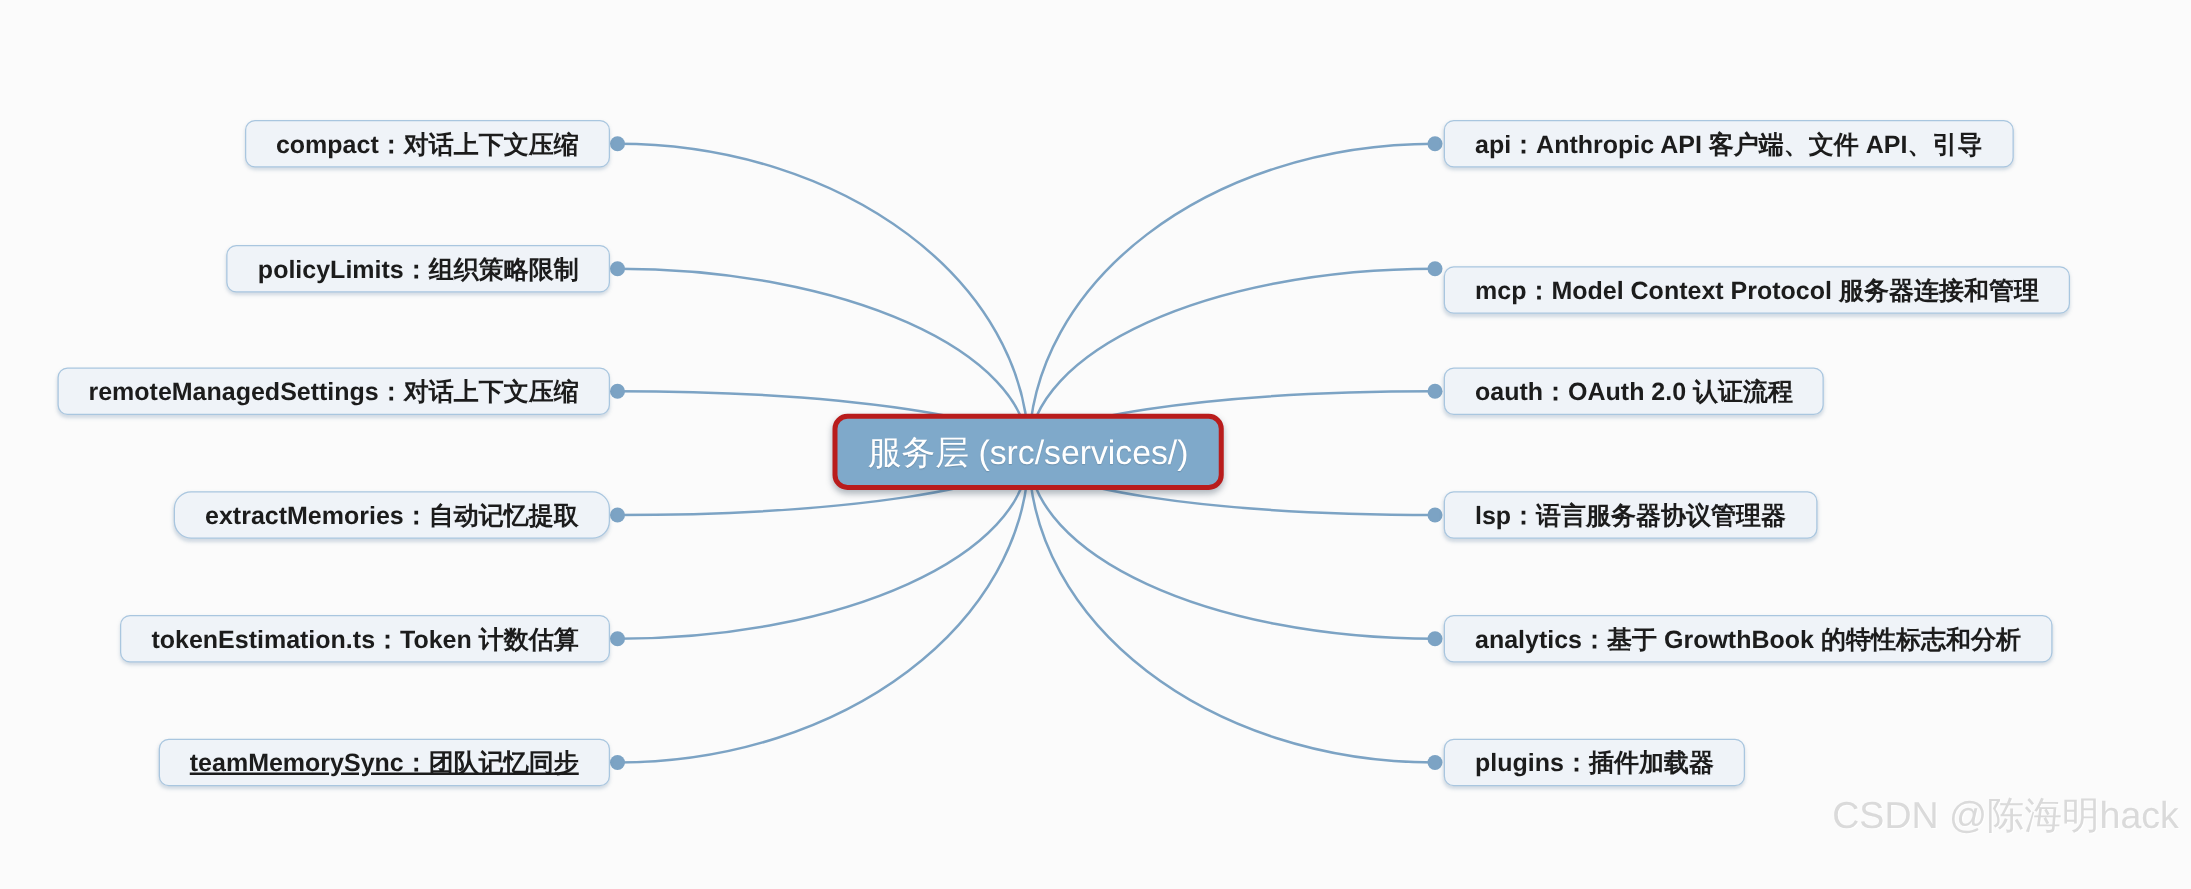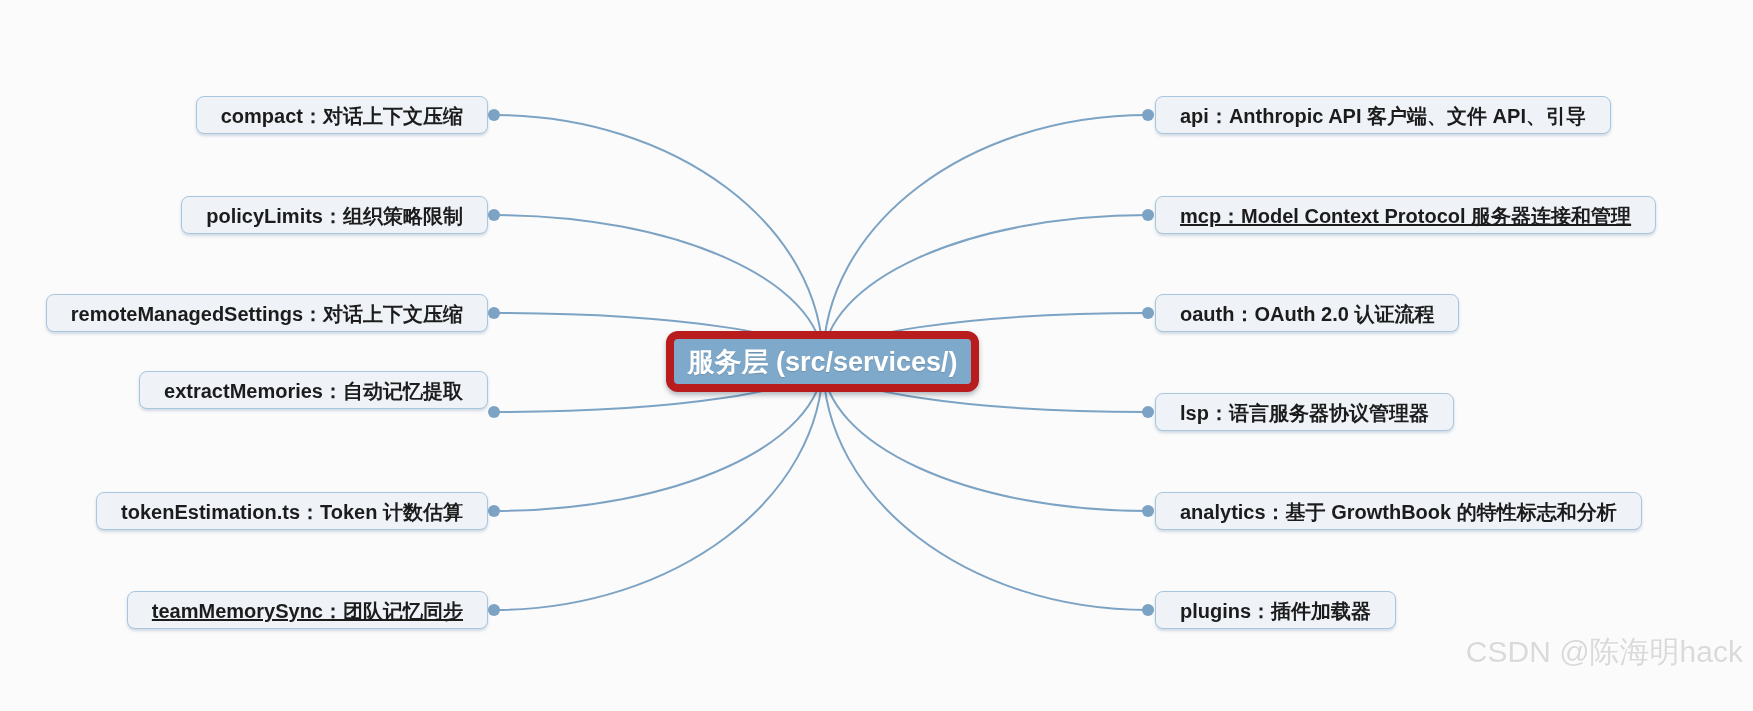--- a/index.html
+++ b/index.html
@@ -43,28 +43,28 @@
     text-align: center;
     box-sizing: border-box;
   }
   .node-left  { right: 1265px; }
   .node-right { left: 1155px; }
   .root-node {
     position: absolute;
     left: 666px; top: 331px;
     width: 313px; height: 61px;
     background: #7fa9ca;
-    border: 8px solid #b91c1c;
+    border: 4px solid #b91c1c;
     border-radius: 12px;
     box-shadow: 0 3px 5px rgba(40, 60, 80, 0.35);
     display: flex;
     align-items: center;
     justify-content: center;
     font-size: 27px;
-    font-weight: 700;
+    font-weight: 400;
     color: #ffffff;
     text-shadow: 0 1px 1px rgba(0,0,0,0.15);
     white-space: nowrap;
     box-sizing: border-box;
   }
   .watermark {
     position: absolute;
     right: 10px; bottom: 6px;
     font-size: 30px;
     color: #dadada;
@@ -104,26 +104,26 @@
     <circle cx="1148" cy="215" r="6"></circle>
     <circle cx="1148" cy="313" r="6"></circle>
     <circle cx="1148" cy="412" r="6"></circle>
     <circle cx="1148" cy="511" r="6"></circle>
     <circle cx="1148" cy="610" r="6"></circle>
   </svg>
 
   <div class="node node-left" style="top:96px;">compact：对话上下文压缩</div>
   <div class="node node-left" style="top:196px;">policyLimits：组织策略限制</div>
   <div class="node node-left" style="top:294px;">remoteManagedSettings：对话上下文压缩</div>
-  <div class="node node-left" style="top:371px;">extractMemories：自动记忆提取</div>
+  <div class="node node-left" style="top:393px;border-radius:14px;">extractMemories：自动记忆提取</div>
   <div class="node node-left" style="top:492px;">tokenEstimation.ts：Token 计数估算</div>
   <div class="node node-left" style="top:591px;text-decoration:underline;">teamMemorySync：团队记忆同步</div>
 
   <div class="node node-right" style="top:96px;">api：Anthropic API 客户端、文件 API、引导</div>
-  <div class="node node-right" style="top:196px;text-decoration:underline;">mcp：Model Context Protocol 服务器连接和管理</div>
+  <div class="node node-right" style="top:213px;">mcp：Model Context Protocol 服务器连接和管理</div>
   <div class="node node-right" style="top:294px;">oauth：OAuth 2.0 认证流程</div>
   <div class="node node-right" style="top:393px;">lsp：语言服务器协议管理器</div>
   <div class="node node-right" style="top:591px;">plugins：插件加载器</div>
   <div class="node node-right" style="top:492px;">analytics：基于 GrowthBook 的特性标志和分析</div>
 
   <div class="root-node">服务层 (src/services/)</div>
 
   <div class="watermark">CSDN @陈海明hack</div>
 
 </div>

